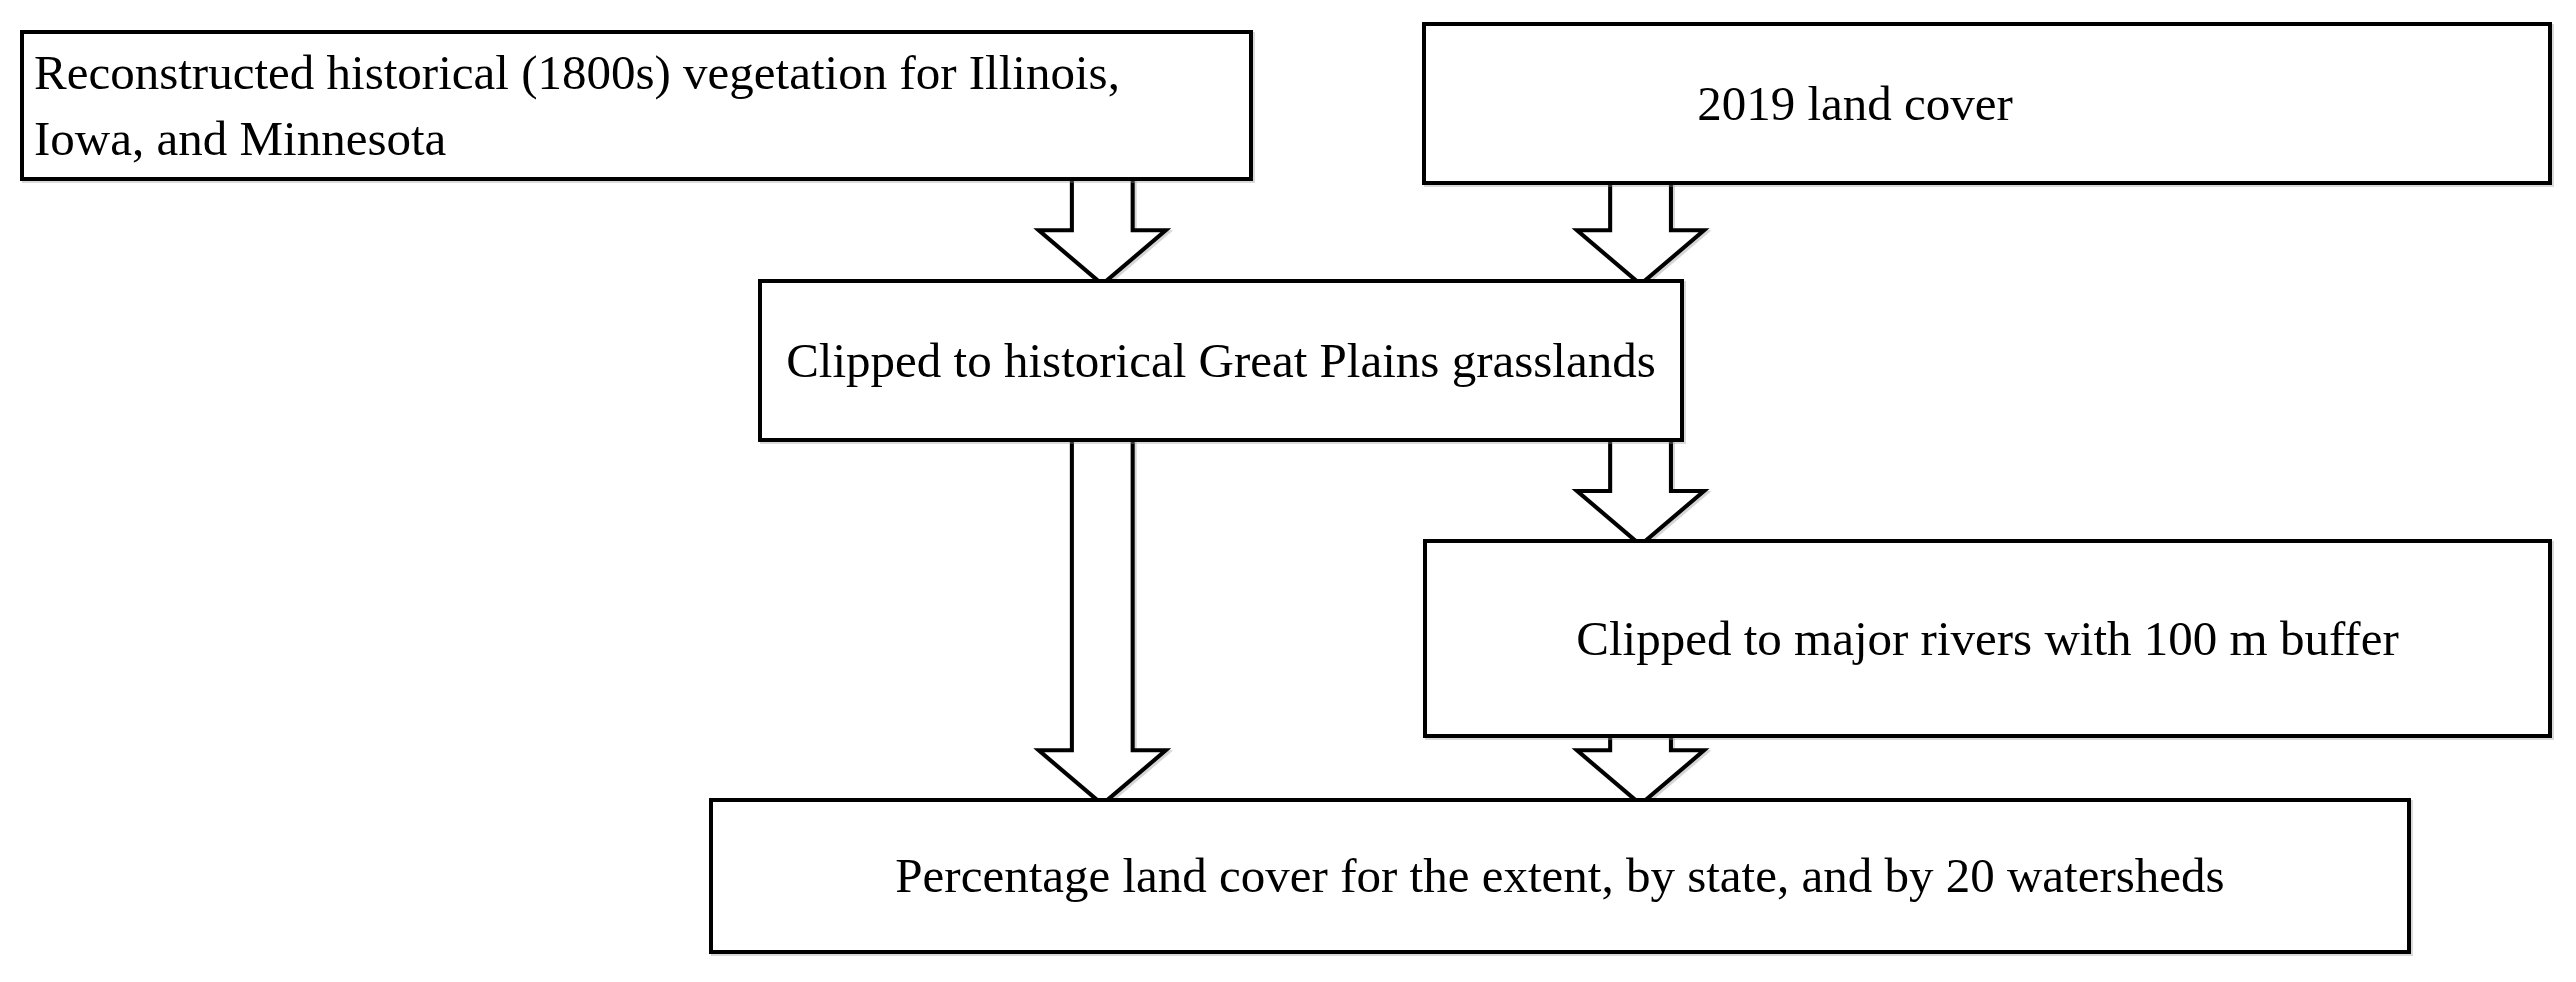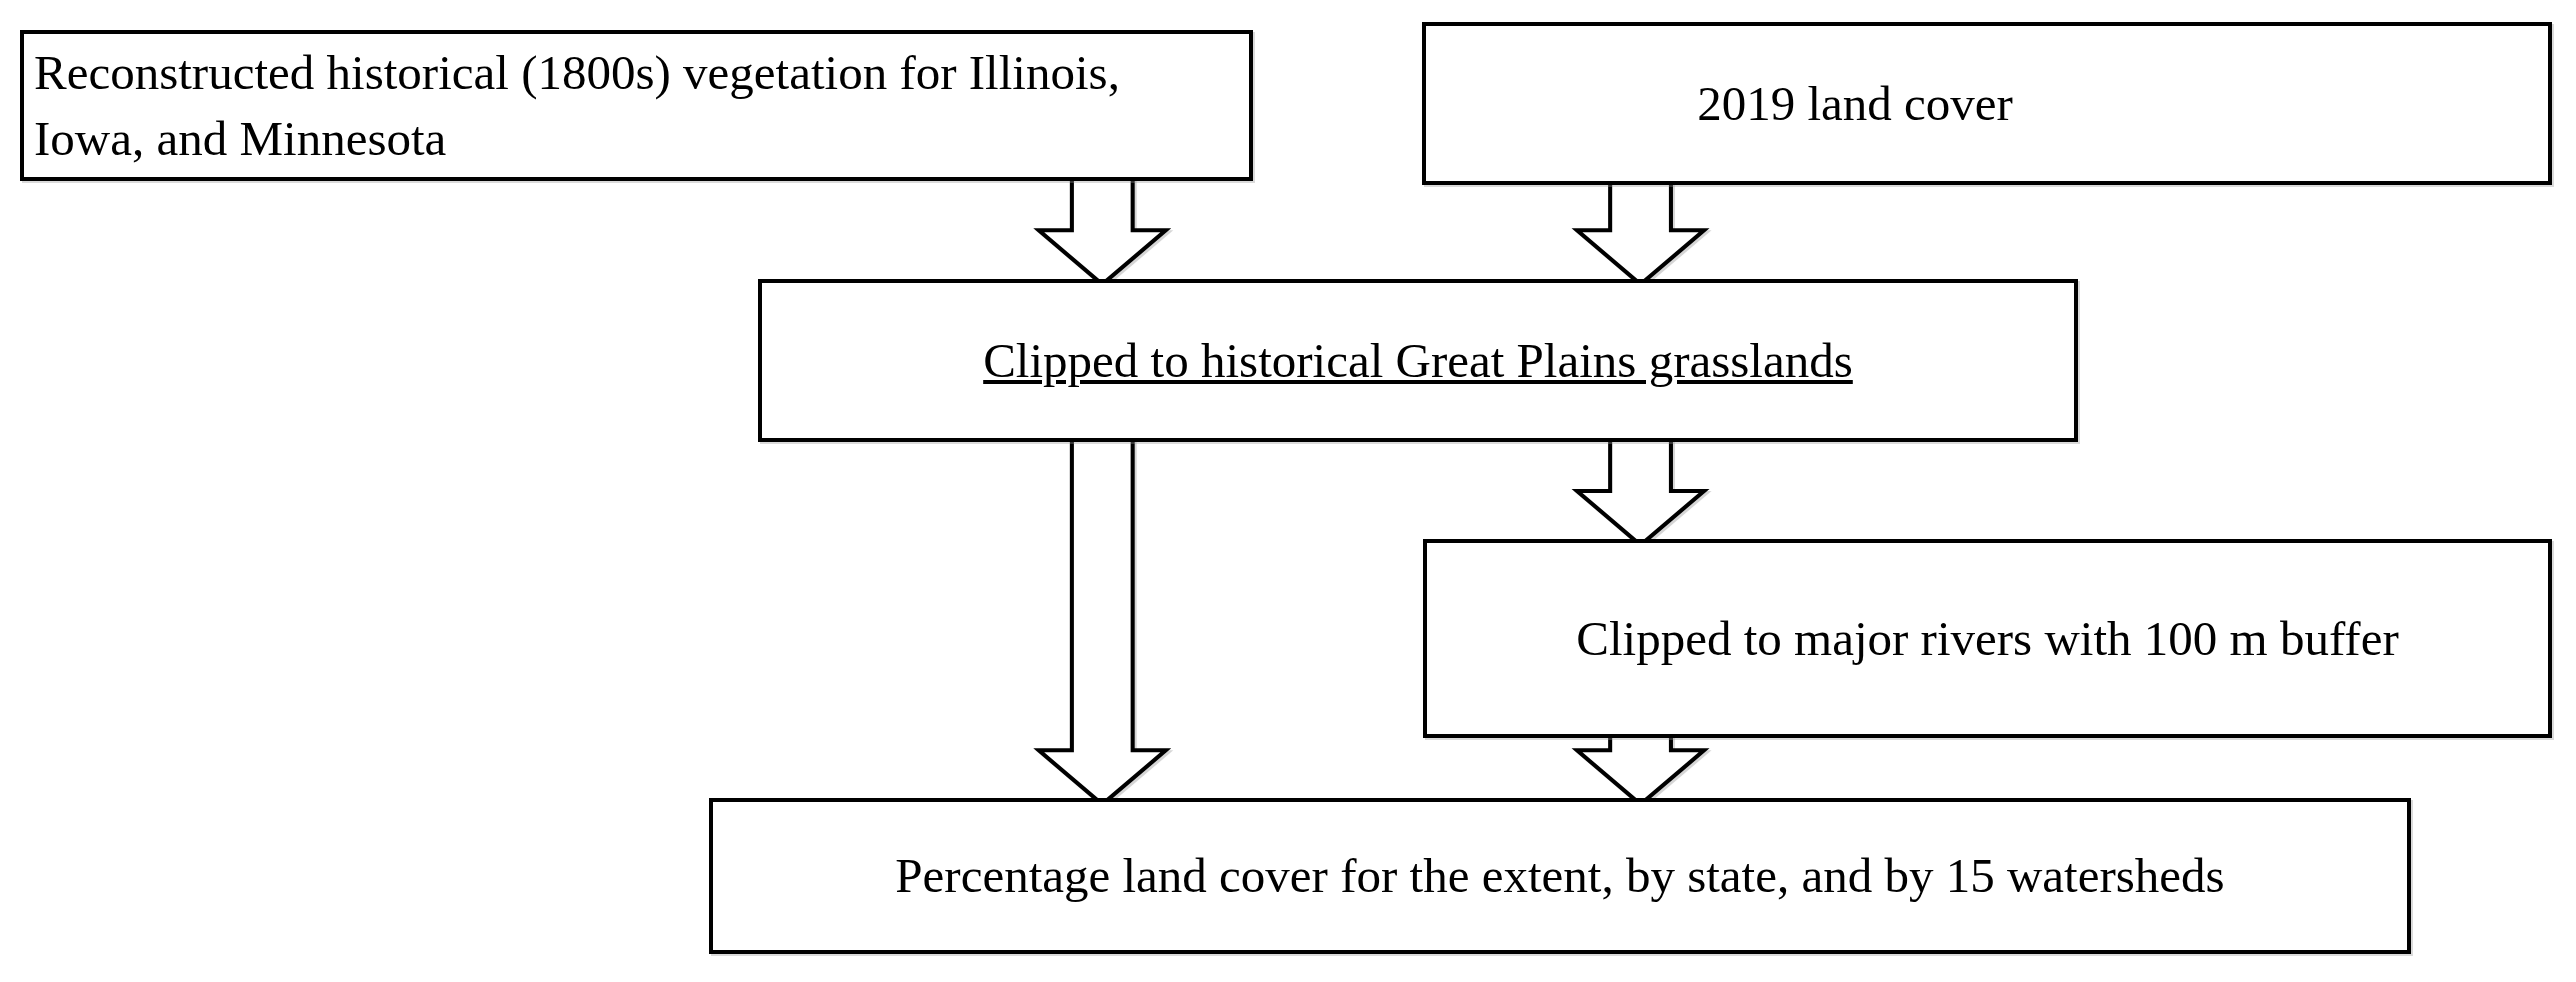--- a/index.html
+++ b/index.html
@@ -41,21 +41,21 @@
     text-align: left;
     padding: 0 43px 0 10px;
   }
   #box-land-cover-2019 {
     left: 1422px; top: 21.6px; width: 1130px; height: 163px;
   }
   #box-land-cover-2019 .label {
     transform: translateX(-132px);
   }
   #box-clipped-grasslands {
-    left: 758px; top: 279px; width: 1320px; height: 163px; text-decoration: underline;
+    left: 758px; top: 279px; width: 926px; height: 163px;
   }
   #box-clipped-rivers {
     left: 1423px; top: 539px; width: 1129px; height: 199px;
   }
   #box-percentage-output {
     left: 709px; top: 798px; width: 1702px; height: 156px;
   }
   .arrow-layer {
     position: absolute;
     left: 0; top: 0;
@@ -94,17 +94,17 @@
 
   <div class="flow-box single-line" id="box-clipped-grasslands">
     <span class="label">Clipped to historical Great Plains grasslands</span>
   </div>
 
   <div class="flow-box single-line" id="box-clipped-rivers">
     <span class="label">Clipped to major rivers with 100 m buffer</span>
   </div>
 
   <div class="flow-box single-line" id="box-percentage-output">
-    <span class="label">Percentage land cover for the extent, by state, and by 15 watersheds</span>
+    <span class="label">Percentage land cover for the extent, by state, and by 20 watersheds</span>
   </div>
 
 </div>
 
 
 </body></html>

